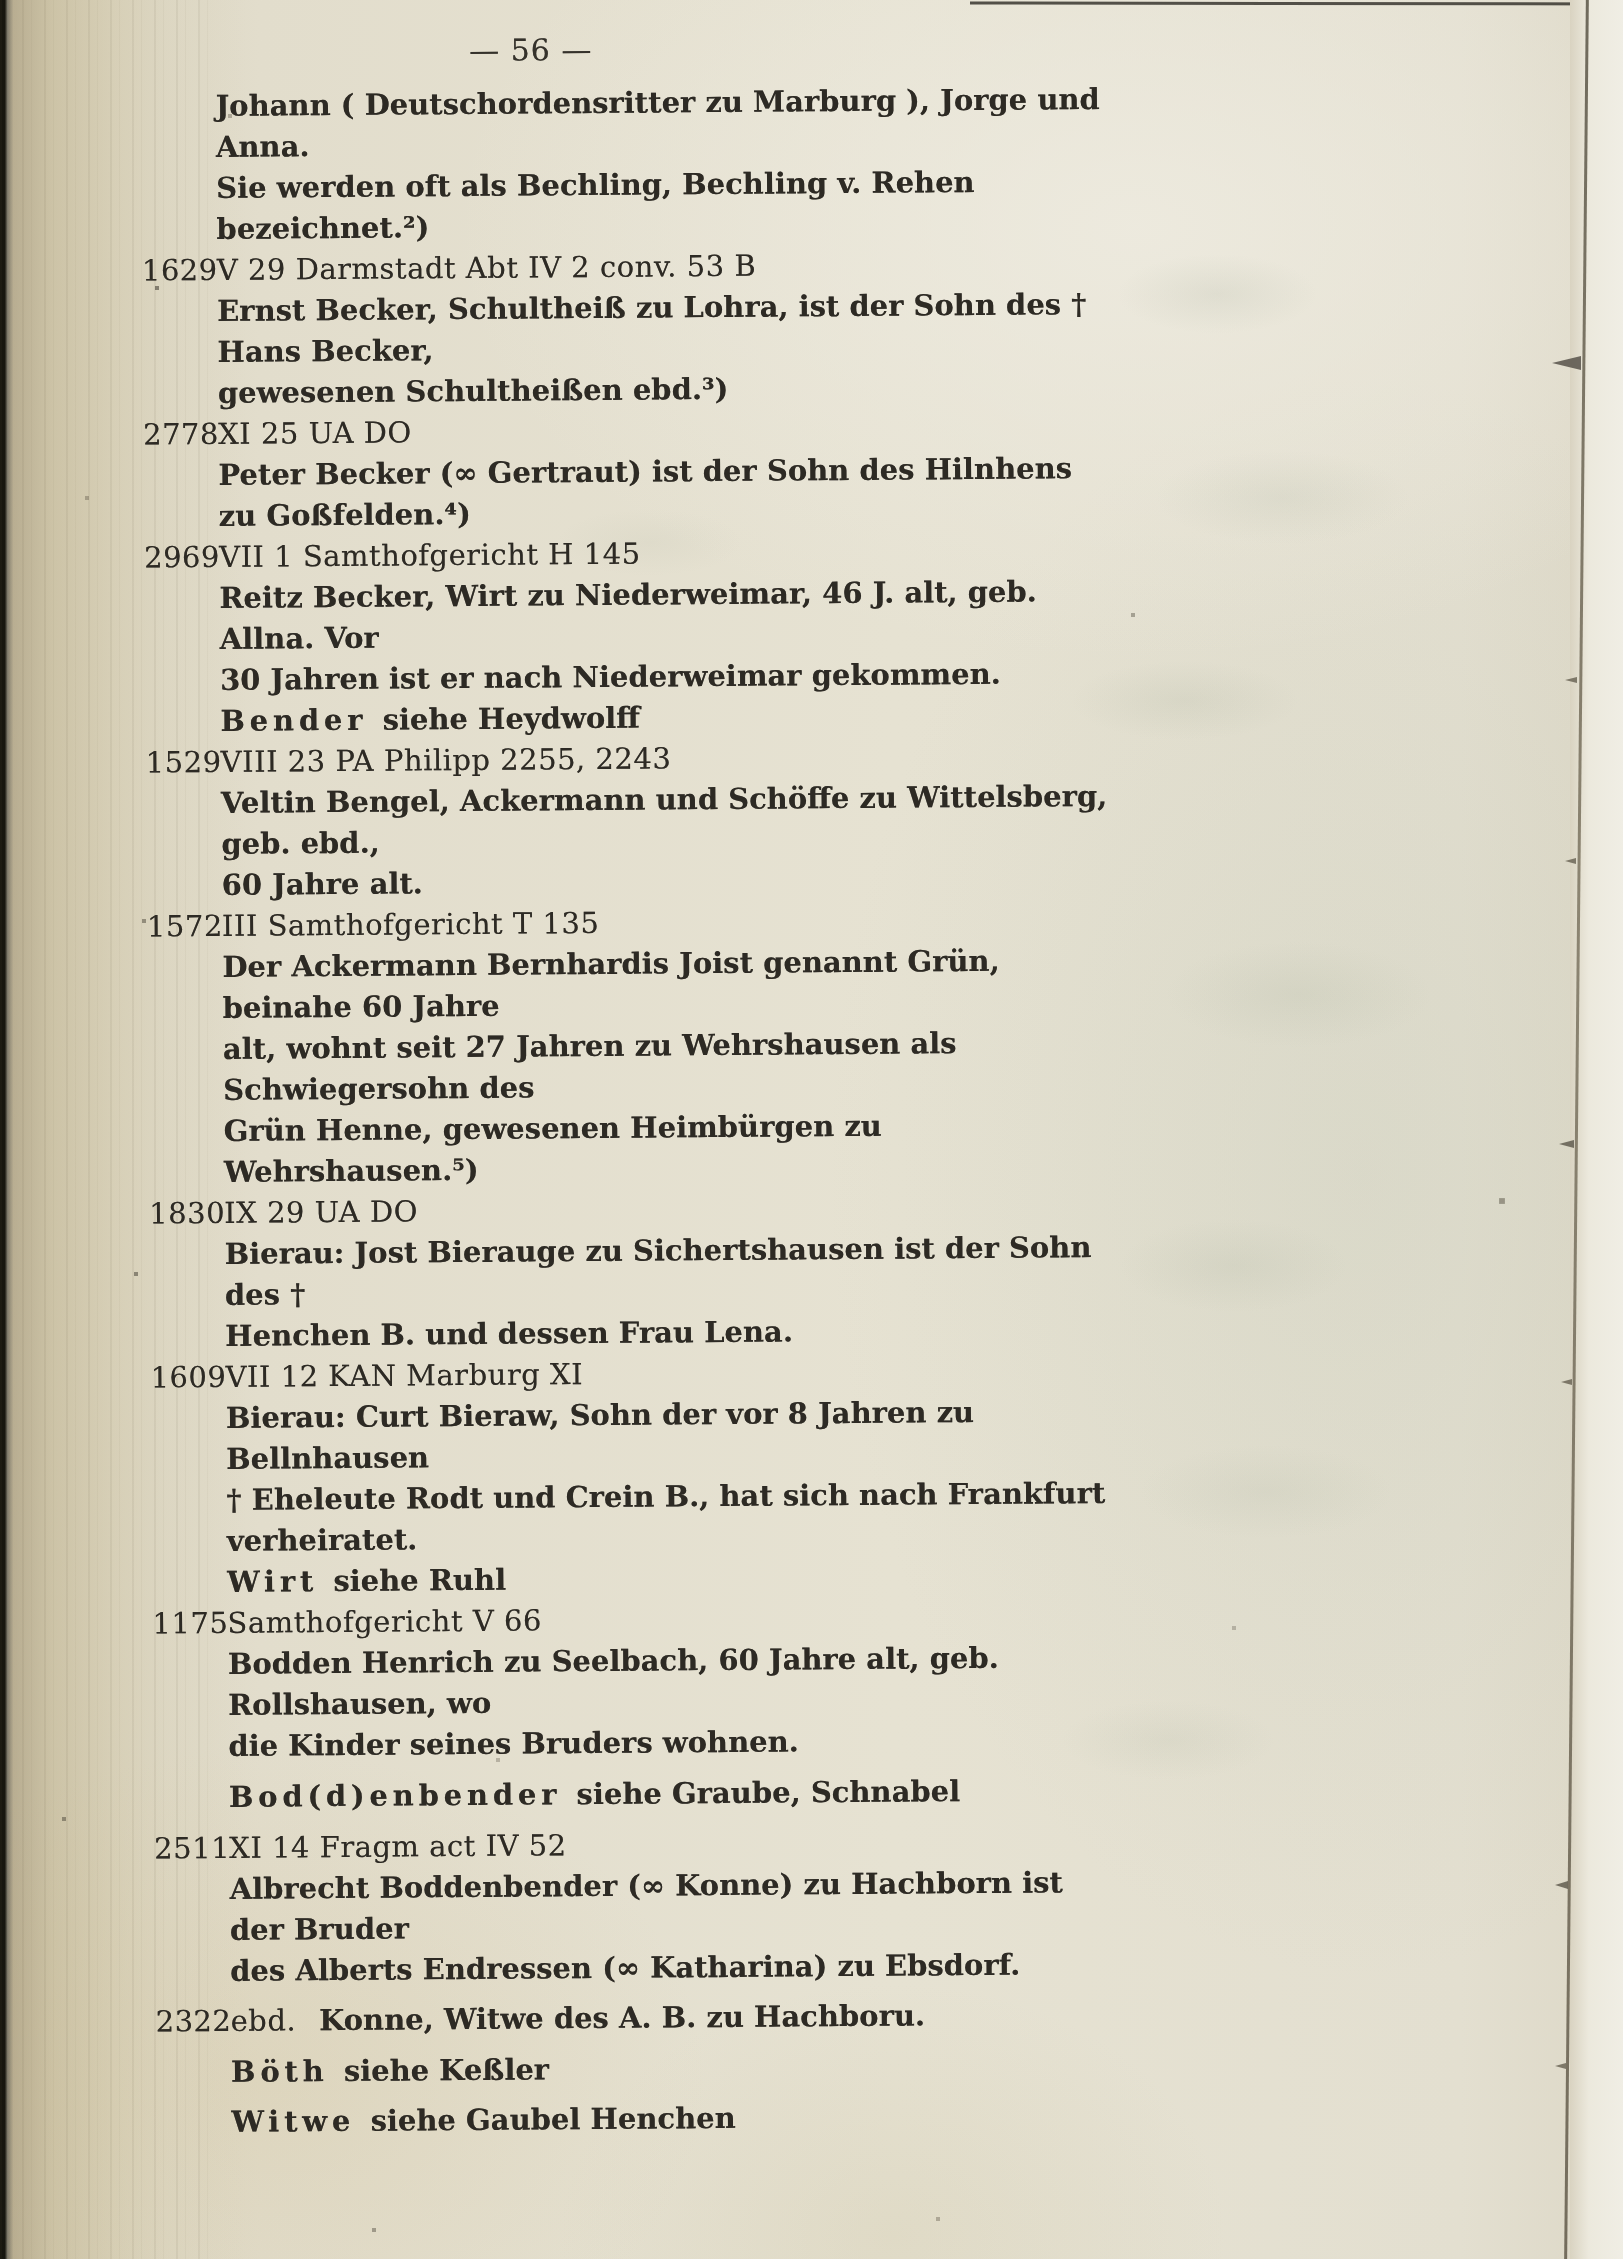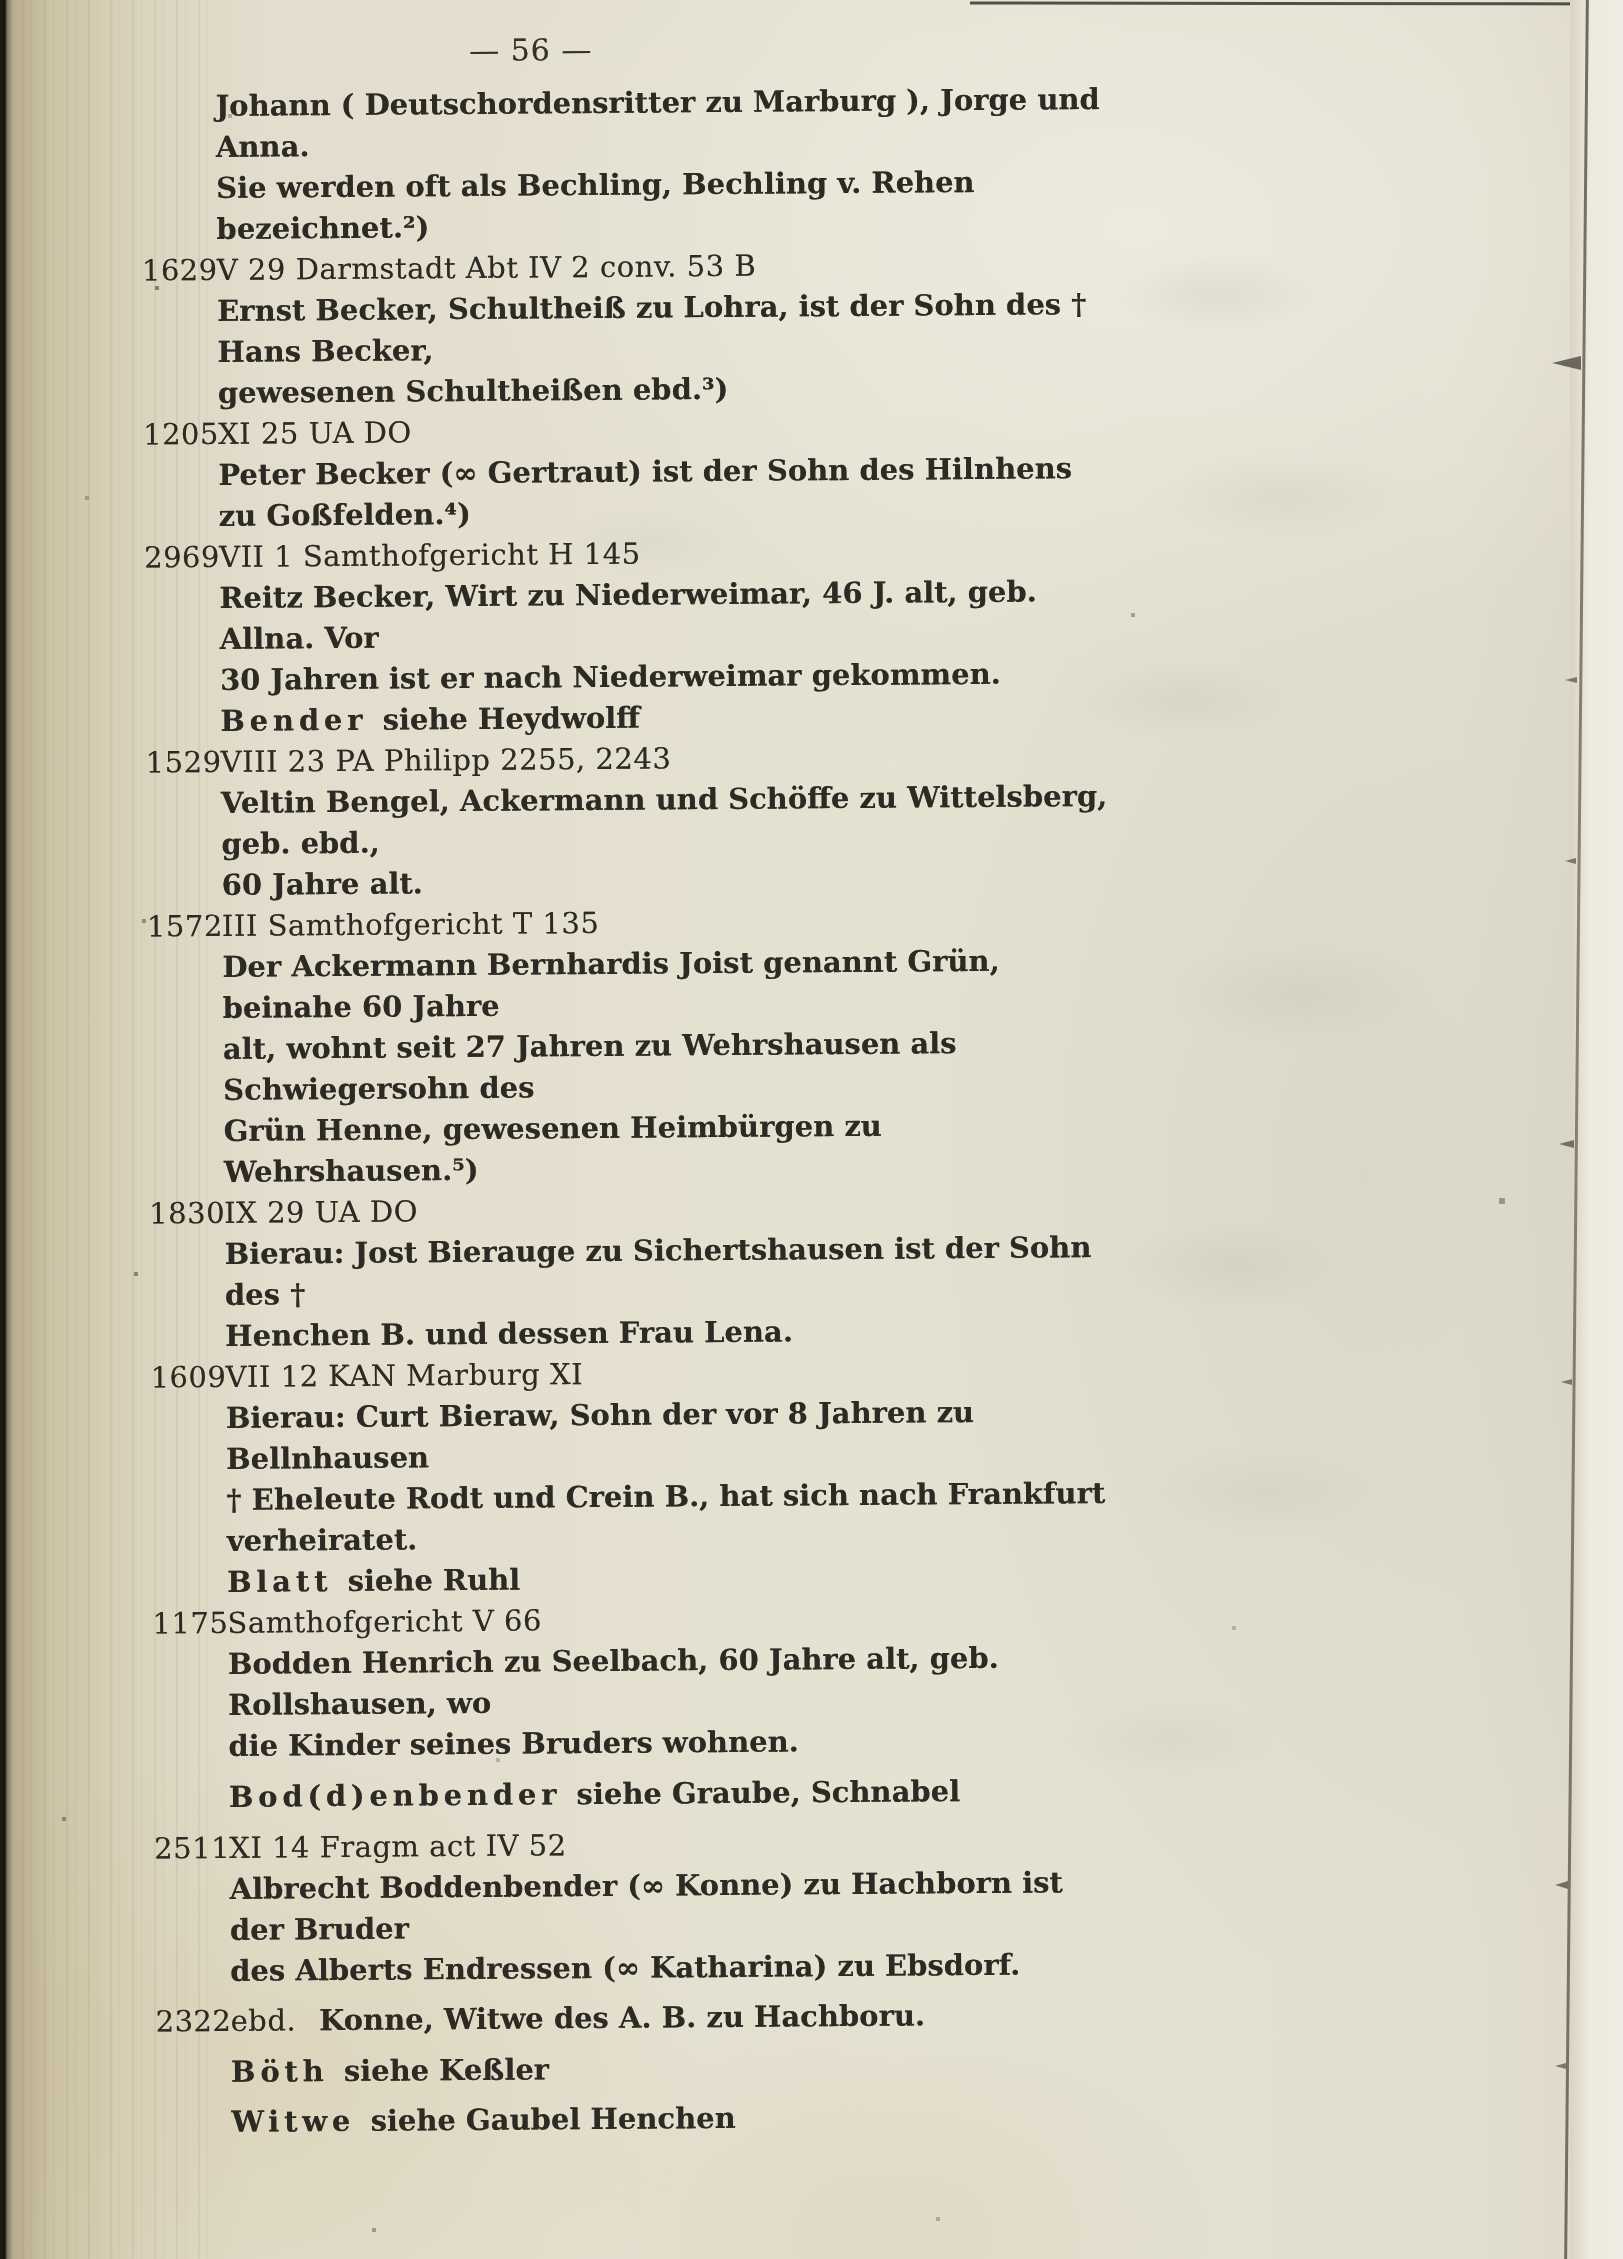--- a/index.html
+++ b/index.html
@@ -113,21 +113,21 @@
           <div class="line">Johann ( Deutschordensritter zu Marburg ), Jorge und Anna.</div>
           <div class="line">Sie werden oft als Bechling, Bechling v. Rehen bezeichnet.²)</div>
         </div>
         <div class="record">
           <span class="year">1629</span>
           <div class="rline"><span>V 29 Darmstadt Abt IV 2 conv. 53 B</span></div>
           <div class="line">Ernst Becker, Schultheiß zu Lohra, ist der Sohn des † Hans Becker,</div>
           <div class="line">gewesenen Schultheißen ebd.³)</div>
         </div>
         <div class="record">
-          <span class="year">1205</span>
+          <span class="year">2778</span>
           <div class="rline"><span>XI 25 UA DO</span></div>
           <div class="line">Peter Becker (∞ Gertraut) ist der Sohn des Hilnhens zu Goßfelden.⁴)</div>
         </div>
         <div class="record">
           <span class="year">2969</span>
           <div class="rline"><span>VII 1 Samthofgericht H 145</span></div>
           <div class="line">Reitz Becker, Wirt zu Niederweimar, 46 J. alt, geb. Allna. Vor</div>
           <div class="line">30 Jahren ist er nach Niederweimar gekommen.</div>
         </div>
         <div class="cross"><span class="term">Bender</span><span>siehe Heydwolff</span></div>
@@ -149,21 +149,21 @@
           <div class="rline"><span>IX 29 UA DO</span></div>
           <div class="line">Bierau: Jost Bierauge zu Sichertshausen ist der Sohn des †</div>
           <div class="line">Henchen B. und dessen Frau Lena.</div>
         </div>
         <div class="record">
           <span class="year">1609</span>
           <div class="rline"><span>VII 12 KAN Marburg XI</span></div>
           <div class="line">Bierau: Curt Bieraw, Sohn der vor 8 Jahren zu Bellnhausen</div>
           <div class="line">† Eheleute Rodt und Crein B., hat sich nach Frankfurt verheiratet.</div>
         </div>
-        <div class="cross"><span class="term">Blatt</span><span>siehe Ruhl</span></div>
+        <div class="cross"><span class="term">Wirt</span><span>siehe Ruhl</span></div>
         <div class="record">
           <span class="year">1175</span>
           <div class="rline"><span>Samthofgericht V 66</span></div>
           <div class="line">Bodden Henrich zu Seelbach, 60 Jahre alt, geb. Rollshausen, wo</div>
           <div class="line">die Kinder seines Bruders wohnen.</div>
         </div>
         <div class="cross gap"><span class="term">Bod(d)enbender</span><span>siehe Graube, Schnabel</span></div>
         <div class="record gap">
           <span class="year">2511</span>
           <div class="rline"><span>XI 14 Fragm act IV 52</span></div>

